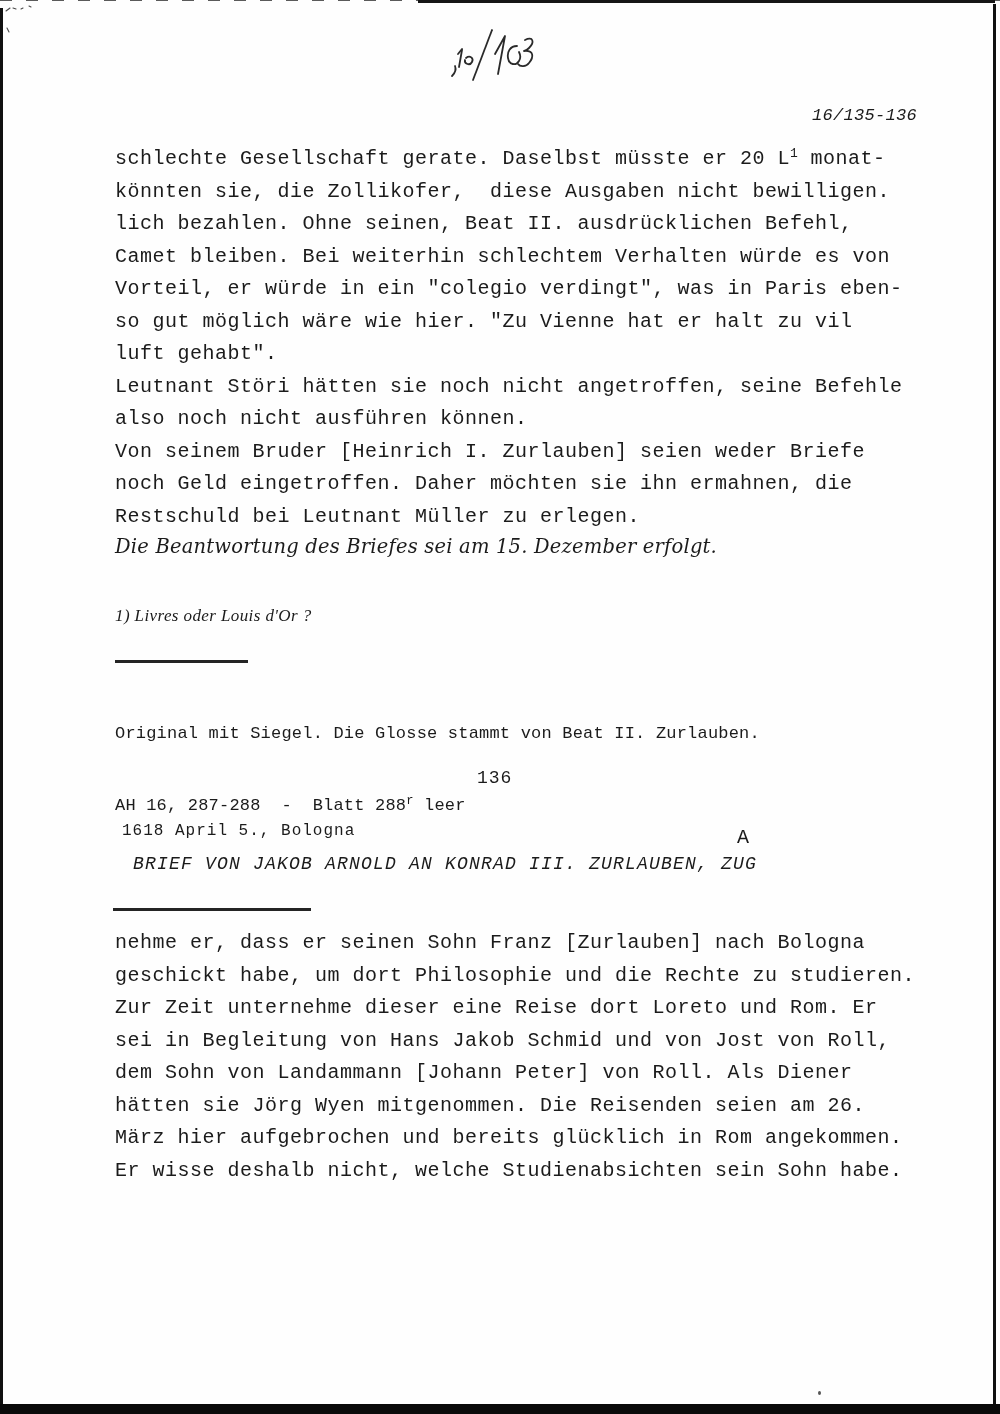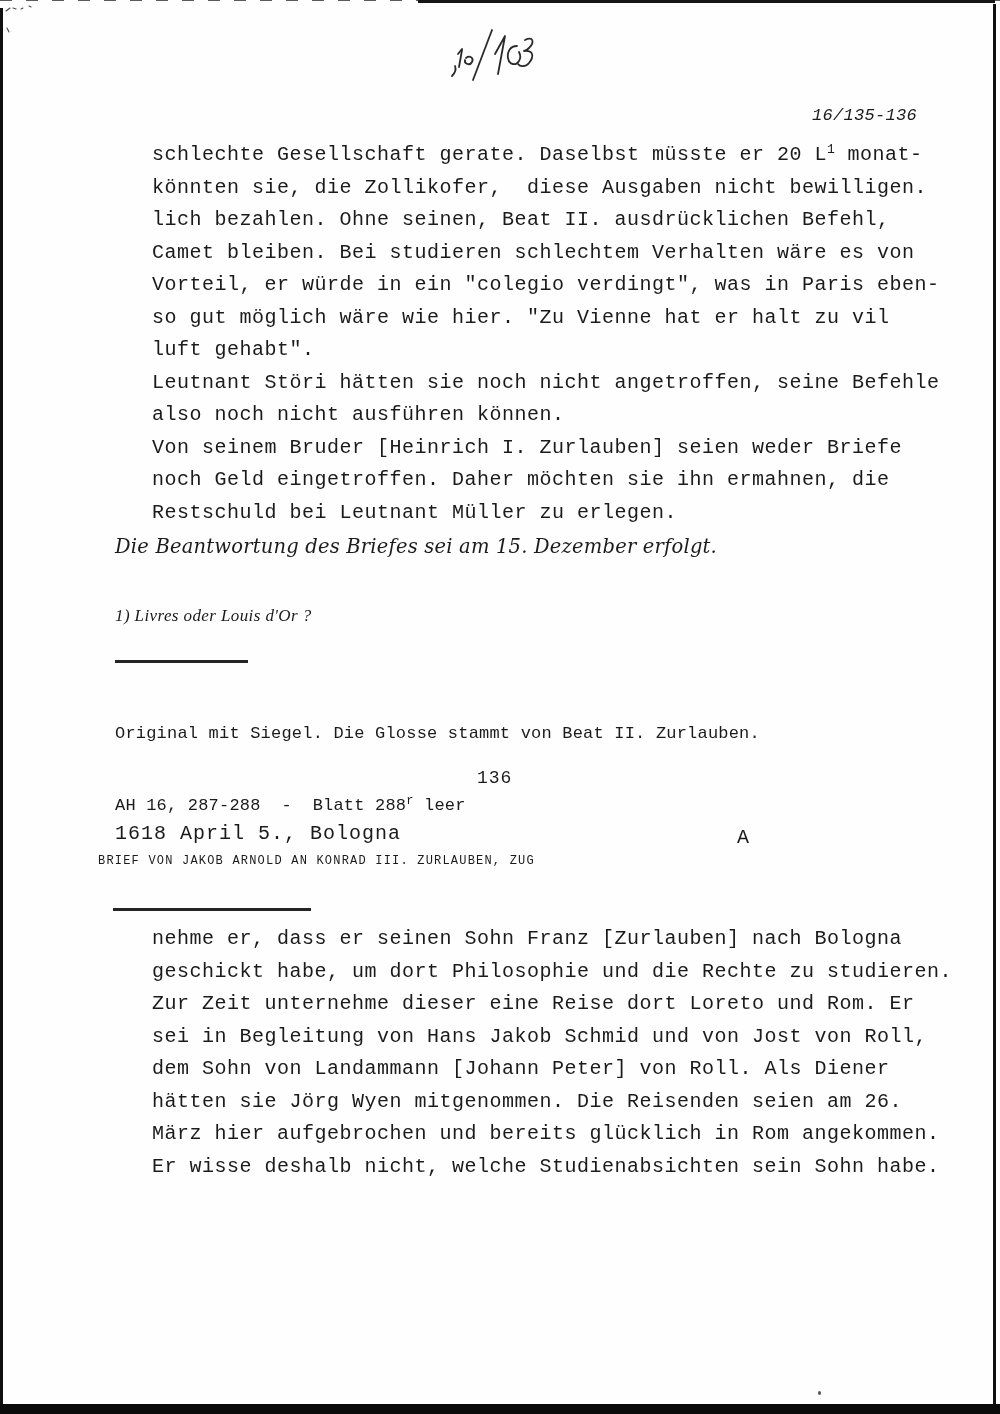--- a/index.html
+++ b/index.html
@@ -17,23 +17,22 @@
   #edge-left{left:0;top:8px;width:3px;height:1406px;}
   #edge-right{left:993px;top:4px;width:3px;height:1410px;}
   #edge-top-thin{left:0;top:0;width:100%;height:1px;
     background:repeating-linear-gradient(90deg,#5a5a5a 0 12px,transparent 12px 26px);}
   #edge-top-solid{left:418px;top:0;width:577px;height:3px;background:#161616;}
   #edge-bottom{left:0;top:1404px;width:1000px;height:10px;background:#0a0a0a;}
   .tline{
     white-space:pre;
     font-size:20px;
     letter-spacing:0.5px;
-    line-height:28px;
+    line-height:35px;
     height:32.5px;
-    margin-left:37px;
   }
   .t-sup{font-size:13px;position:relative;top:-7px;letter-spacing:0;}
 
   #para1{position:absolute;left:115px;top:141px;width:820px;}
   #para2{position:absolute;left:115px;top:925px;width:820px;}
 
   .script-line{
     font-family:"DejaVu Serif", serif;
     font-style:italic;
     font-size:19.5px;
@@ -58,30 +57,30 @@
     position:absolute;left:115px;top:674px;
     font-size:17px;line-height:24px;letter-spacing:0.2px;white-space:pre;
   }
   .prov-sup{font-size:12px;position:relative;top:-6px;}
 
   #entry-number{
     position:absolute;left:477px;top:768px;
     font-size:18px;letter-spacing:1px;
   }
   #date-place{
-    position:absolute;left:115px;top:822px;
-    font-size:20px;letter-spacing:1px;white-space:pre;
+    position:absolute;left:122px;top:822px;
+    font-size:16px;letter-spacing:1px;white-space:pre;
   }
   #siglum{
     position:absolute;left:737px;top:826px;
     font-size:20px;
   }
   #entry-title{
-    position:absolute;left:98px;top:854px;
-    font-size:12px;letter-spacing:1.2px;white-space:pre;
+    position:absolute;left:133px;top:854px;
+    font-size:18px;letter-spacing:1.2px;white-space:pre;font-style:italic;
   }
   #speck{
     position:absolute;left:818px;top:1391px;width:3px;height:4px;
     background:#555;border-radius:50%;
   }
   .hw{position:absolute;}
 </style>
 </head>
 <body>
 
@@ -115,21 +114,21 @@
       <path d="M80,16 c8,-4 10,2 4,8 c-2,2 -4,3 -5,3 c10,-1 10,6 5,12 c-3,4 -9,4 -11,1"></path>
     </g>
   </svg>
 
   <div id="header-ref">16/135-136</div>
 
   <div id="para1">
     <div class="tline"><span>schlechte Gesellschaft gerate. Daselbst müsste er 20 L</span><span class="t-sup">1</span><span> monat-</span></div>
     <div class="tline">könnten sie, die Zollikofer,  diese Ausgaben nicht bewilligen.</div>
     <div class="tline">lich bezahlen. Ohne seinen, Beat II. ausdrücklichen Befehl,</div>
-    <div class="tline">Camet bleiben. Bei studieren schlechtem Verhalten wäre es von</div>
+    <div class="tline">Camet bleiben. Bei weiterhin schlechtem Verhalten würde es von</div>
     <div class="tline">Vorteil, er würde in ein "colegio verdingt", was in Paris eben-</div>
     <div class="tline">so gut möglich wäre wie hier. "Zu Vienne hat er halt zu vil</div>
     <div class="tline">luft gehabt".</div>
     <div class="tline">Leutnant Störi hätten sie noch nicht angetroffen, seine Befehle</div>
     <div class="tline">also noch nicht ausführen können.</div>
     <div class="tline">Von seinem Bruder [Heinrich I. Zurlauben] seien weder Briefe</div>
     <div class="tline">noch Geld eingetroffen. Daher möchten sie ihn ermahnen, die</div>
     <div class="tline">Restschuld bei Leutnant Müller zu erlegen.</div>
     <div class="script-line">Die Beantwortung des Briefes sei am 15. Dezember erfolgt.</div>
   </div>

